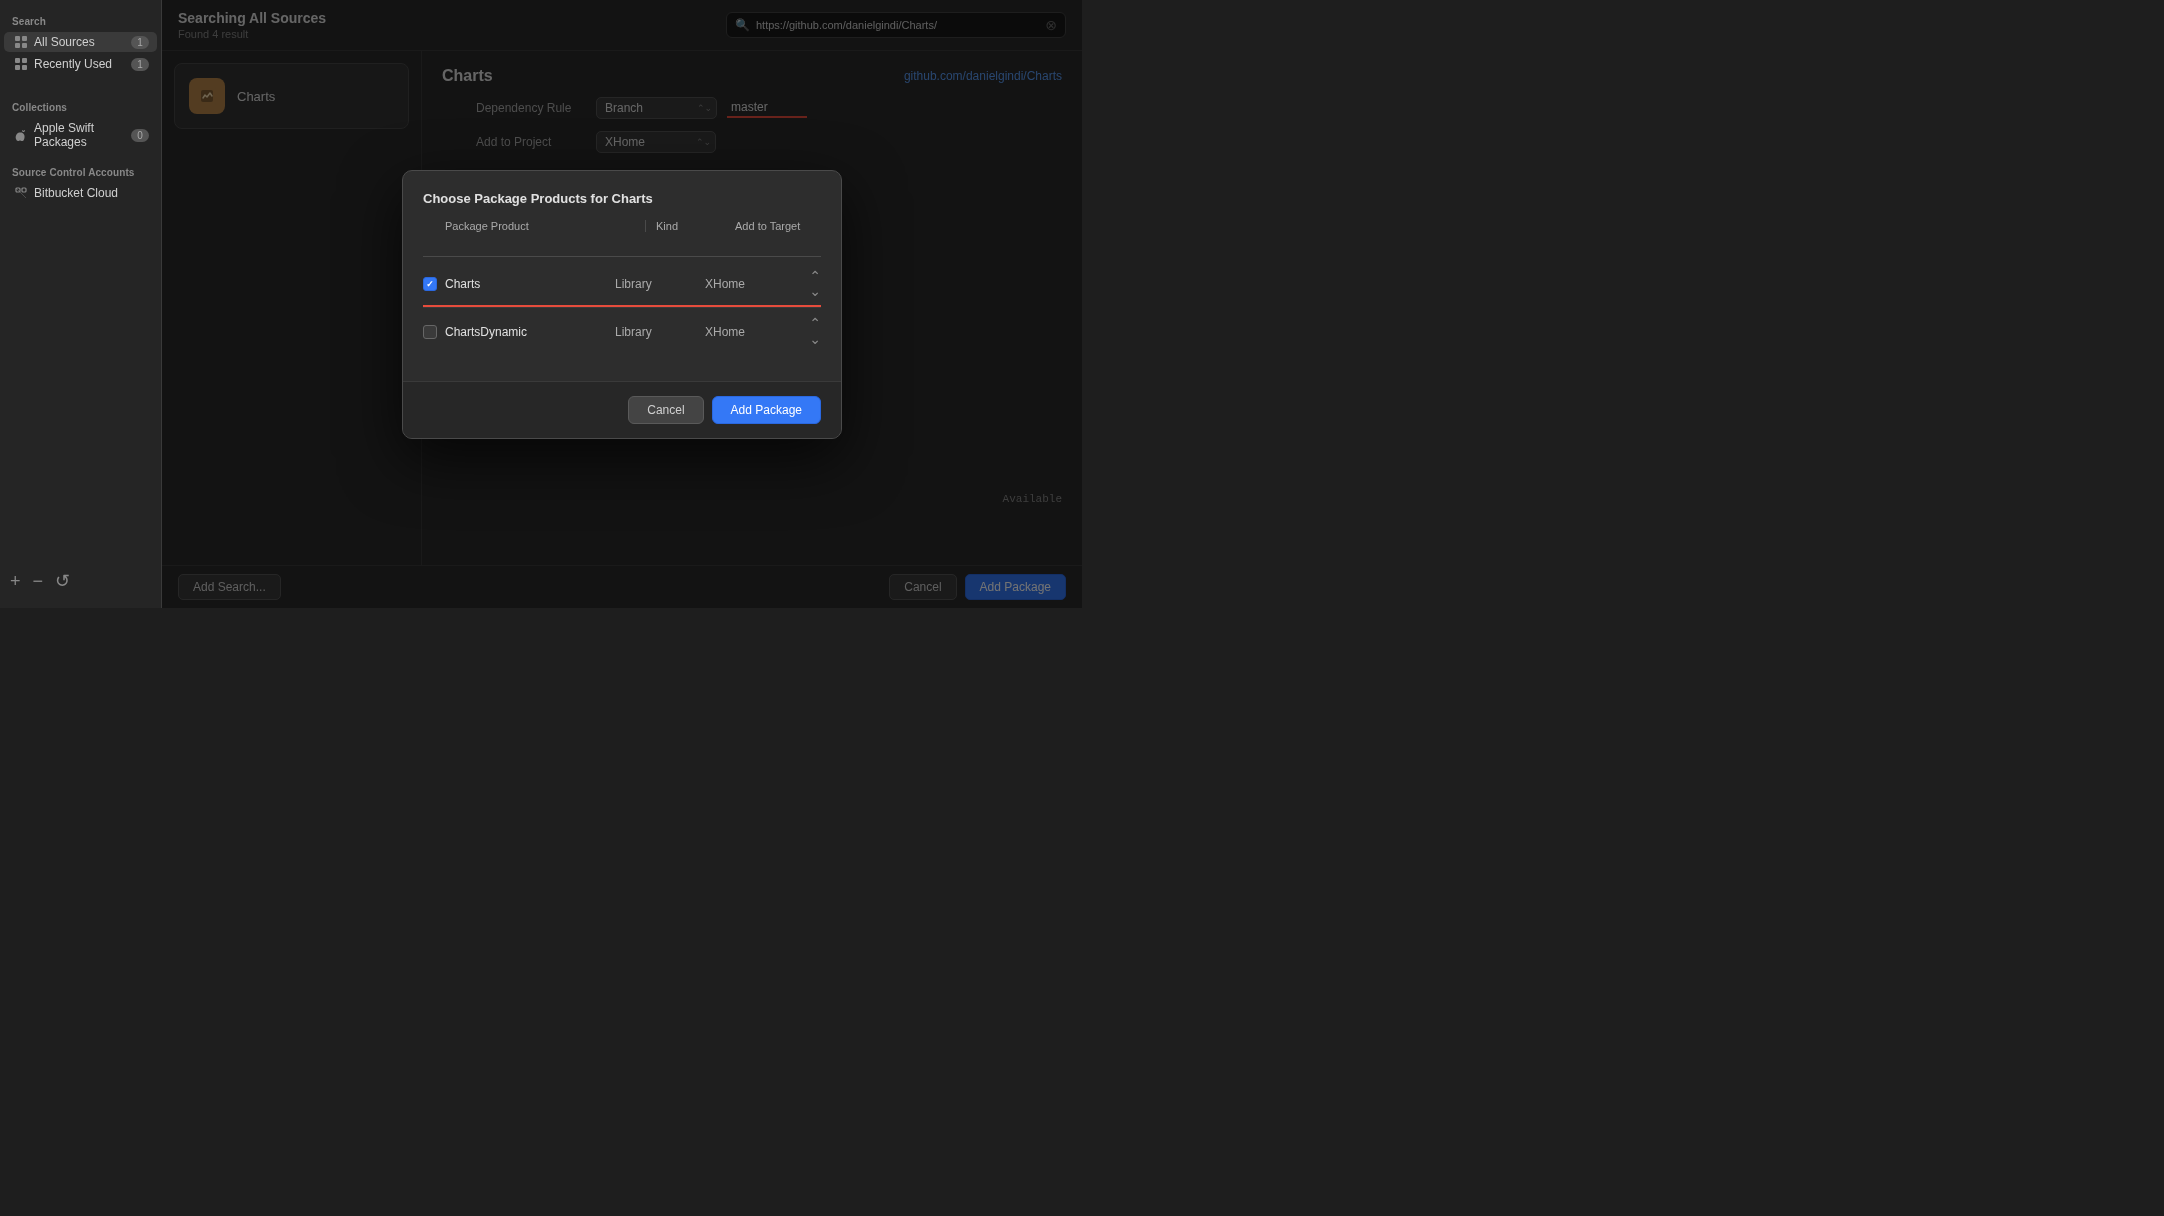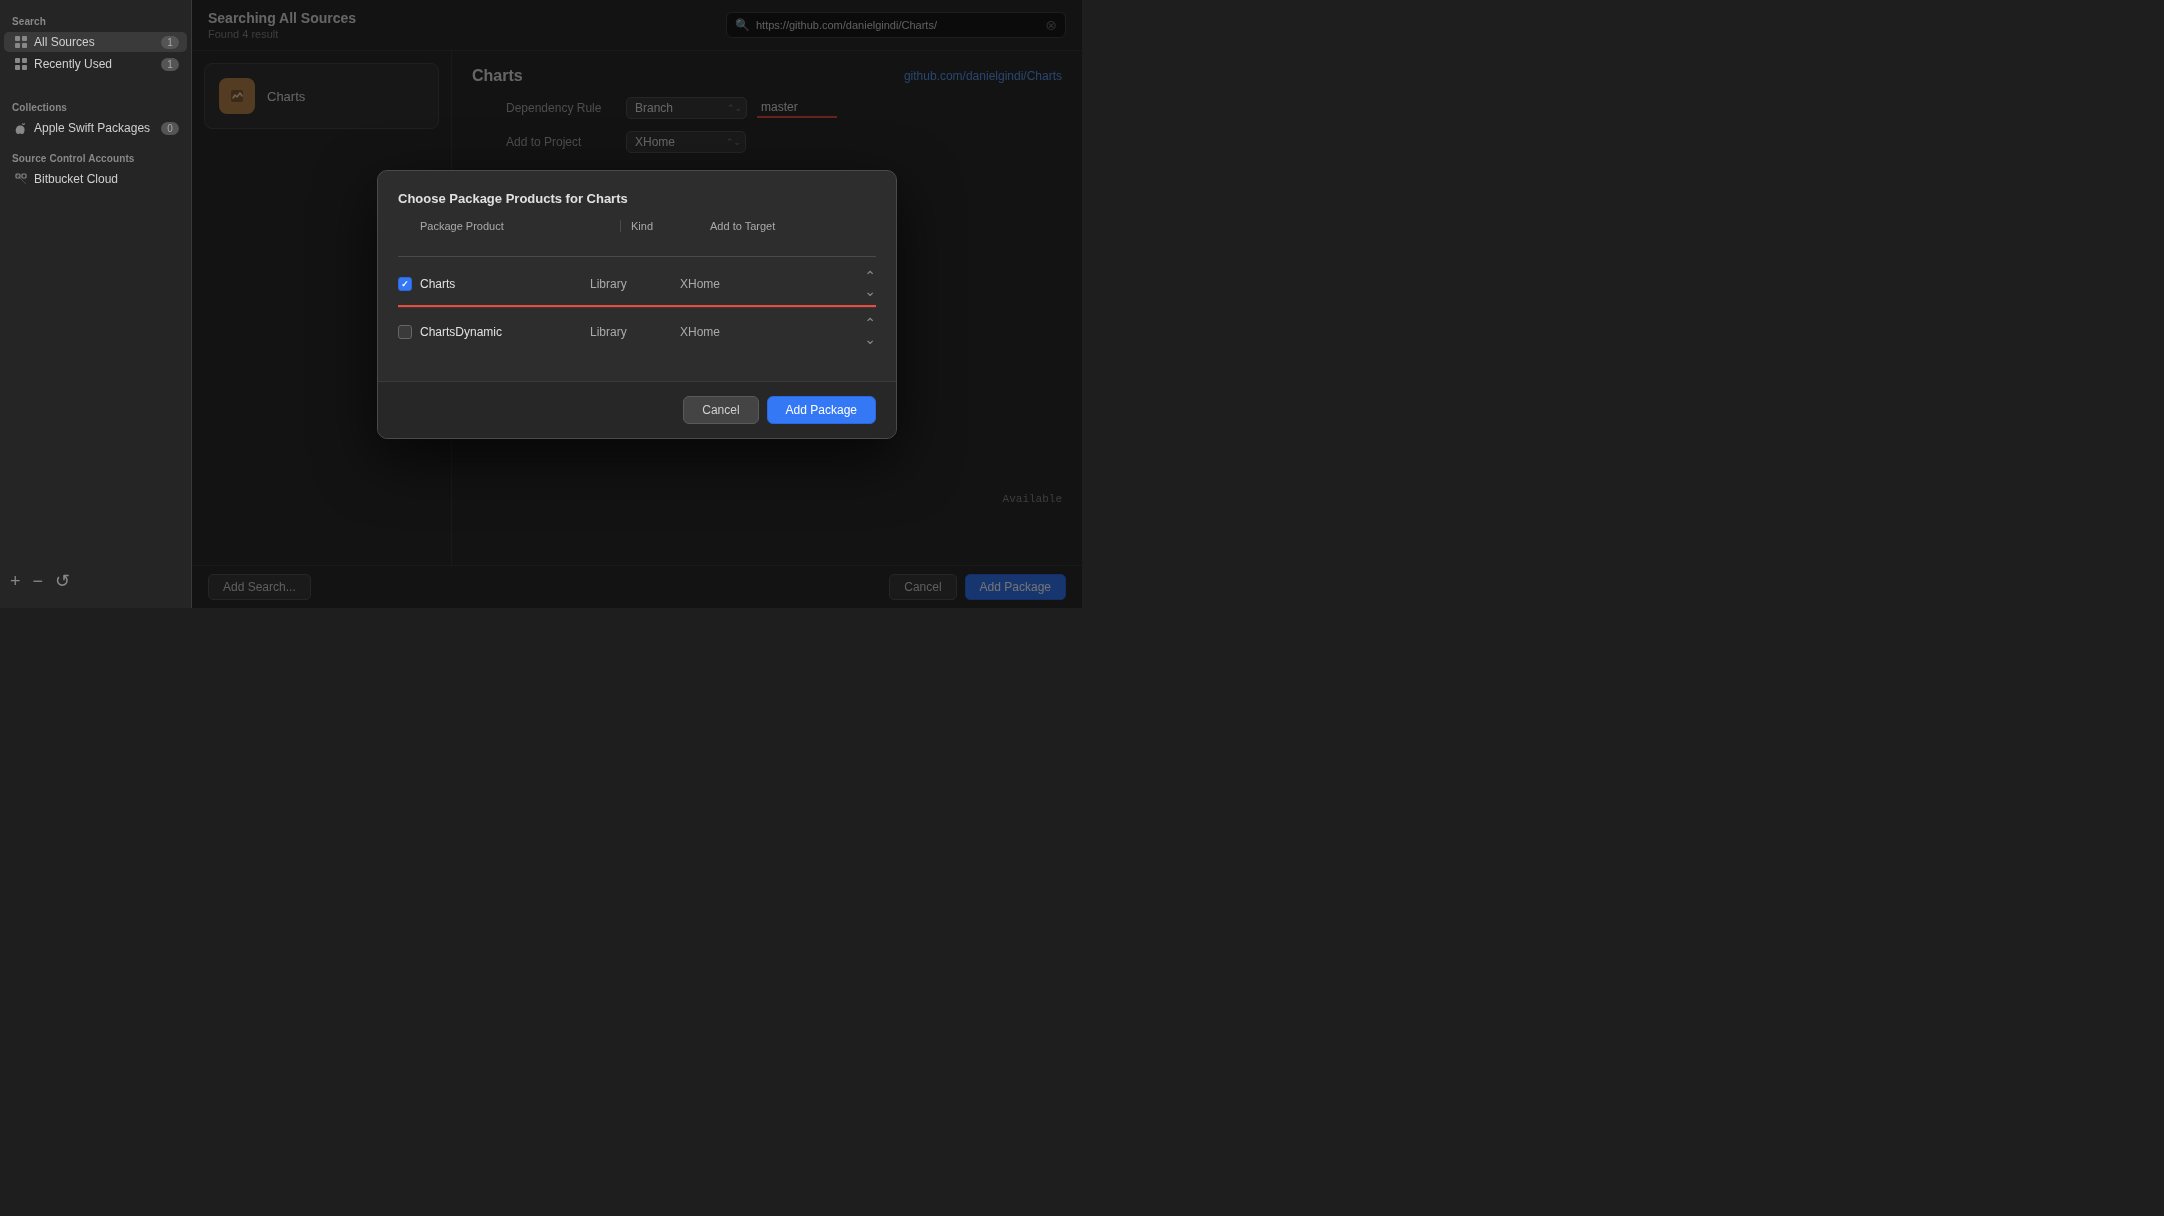--- a/index.html
+++ b/index.html
@@ -10,21 +10,21 @@
       width: 1082px;
       height: 608px;
       overflow: hidden;
       display: flex;
       flex-direction: row;
       position: relative;
     }
 
     
     .sidebar {
-      width: 192px;
+      width: 162px;
       background: #252525;
       border-right: 1px solid #3a3a3a;
       display: flex;
       flex-direction: column;
       padding: 10px 0;
       flex-shrink: 0;
     }
     .sidebar-section-label {
       font-size: 10px;
       color: #888;
@@ -294,21 +294,21 @@
       align-items: center;
       justify-content: center;
       z-index: 10;
     }
 
     
     .dialog {
       background: #2d2d2d;
       border: 1px solid #4a4a4a;
       border-radius: 10px;
-      width: 520px;
+      width: 440px;
       box-shadow: 0 20px 60px rgba(0,0,0,0.7);
       overflow: hidden;
     }
     .dialog-body {
       padding: 20px 20px 0 20px;
     }
     .dialog-title {
       font-size: 13px;
       font-weight: 700;
       color: #e0e0e0;

